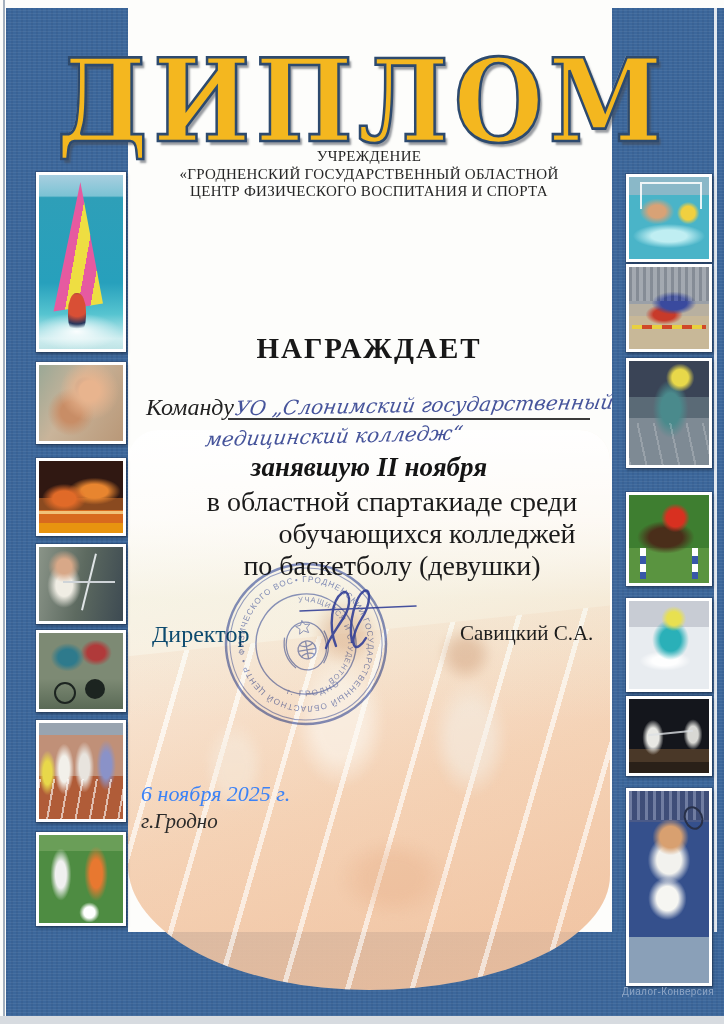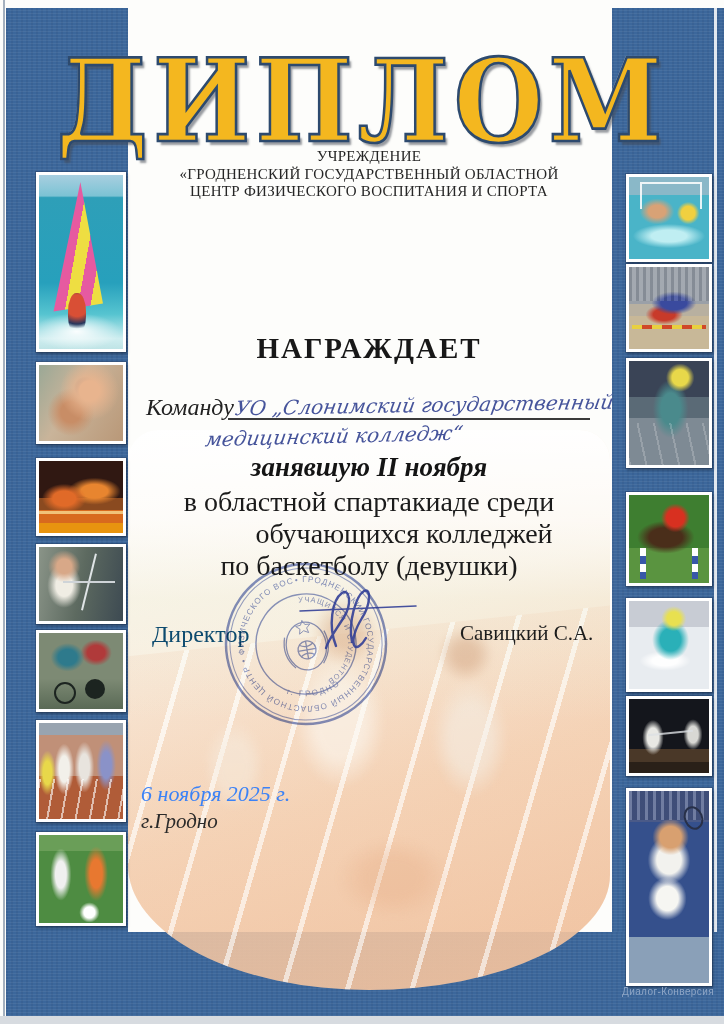--- a/index.html
+++ b/index.html
@@ -57,21 +57,21 @@
     -webkit-text-stroke:2.5px #2d4a6e;
     text-shadow:3px 4px 2px rgba(70,75,85,.55), -1px -1px 0 rgba(255,255,255,.6);
     transform:scaleY(1.1); transform-origin:top center; white-space:nowrap;
   }
 
   
   .center-col { position:absolute; left:128px; width:482px; z-index:6; text-align:center; }
   .institution { top:148px; font-size:15px; line-height:17.5px; color:#262626; letter-spacing:.3px; }
   .action { top:332px; font-size:29px; font-weight:bold; letter-spacing:2px; color:#181818; }
   .placement { top:452px; font-size:27px; font-weight:bold; font-style:italic; color:#141414; }
-  .event-line { font-size:28px; color:#1b1b1b; }
+  .event-line { font-size:28px; color:#1b1b1b;margin-left:23px; }
   .ev1 { top:486px; } .ev2 { top:518px;padding-left:35px; } .ev3 { top:550px; }
 
   .recipient-label { position:absolute; left:146px; top:394px; z-index:6; font-size:24px; font-style:italic; color:#222; }
   .write-line { position:absolute; left:228px; top:418px; width:362px; height:2px; background:#3a3a3a; z-index:6; }
   .handwriting {
     position:absolute; z-index:7; color:#46549b; font-style:italic;
     font-family:"DejaVu Serif","Liberation Serif",serif; transform:skewX(-10deg) rotate(-1deg);
     white-space:nowrap;
   }
   .hw1 { left:236px; top:393px; font-size:20px; }

